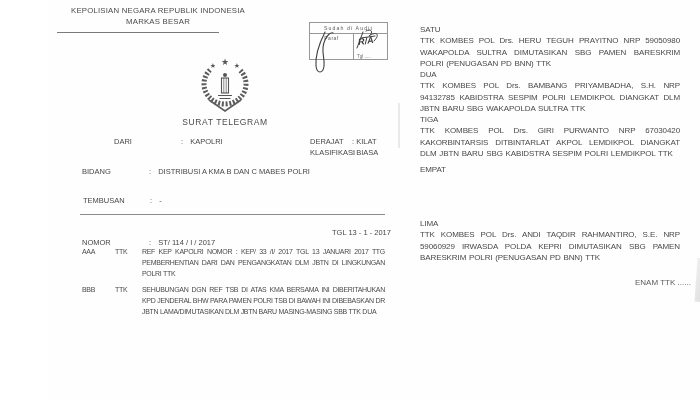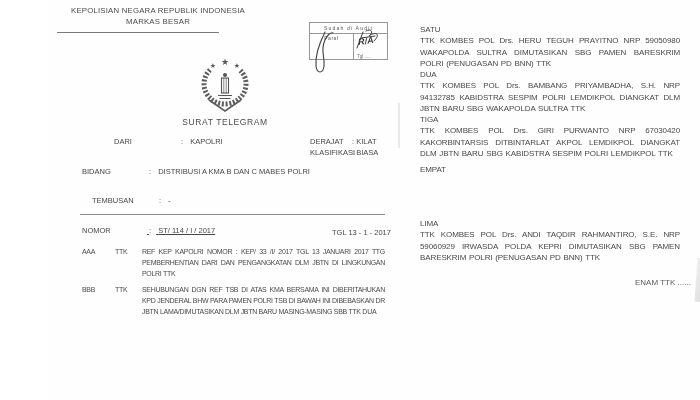--- a/index.html
+++ b/index.html
@@ -105,29 +105,29 @@
       <span>BIASA</span>
     </div>
   </div>
 
   <div class="abs frow" style="left:35px;top:167px;">
     <span class="flabel">BIDANG</span>
     <span class="fcolon">:</span>
     <span>DISTRIBUSI A KMA B DAN C  MABES POLRI</span>
   </div>
 
-  <div class="abs frow" style="left:45px;top:196px;">
+  <div class="abs frow" style="left:36px;top:196px;">
     <span class="flabel">TEMBUSAN</span>
     <span class="fcolon">:</span>
     <span>-</span>
   </div>
 
   <div class="abs divider"></div>
 
-  <div class="abs frow" style="left:35px;top:226px;text-decoration:underline;">
+  <div class="abs frow" style="left:35px;top:238px;">
     <span class="flabel">NOMOR</span>
     <span class="fcolon">:</span>
     <span>ST/ 114 / I / 2017</span>
   </div>
   <div class="abs tgl-right">TGL 13 - 1 - 2017</div>
 
   <div class="abs para" style="top:246px;">
     <span class="plabel">AAA</span>
     <span class="pttk">TTK</span>
     <span class="ptext">REF KEP KAPOLRI NOMOR : KEP/ 33 /I/ 2017 TGL 13 JANUARI 2017 TTG PEMBERHENTIAN DARI DAN PENGANGKATAN DLM JBTN DI LINGKUNGAN POLRI TTK</span>

